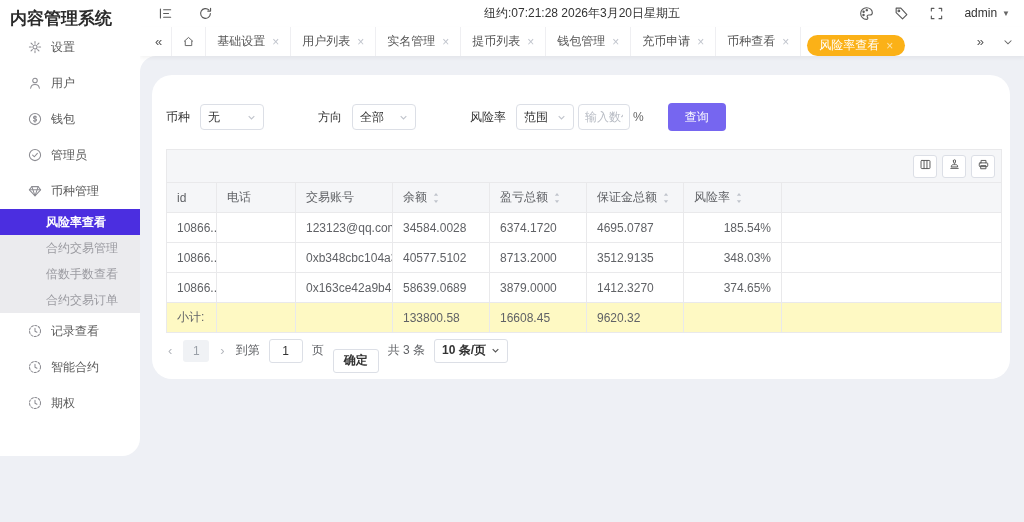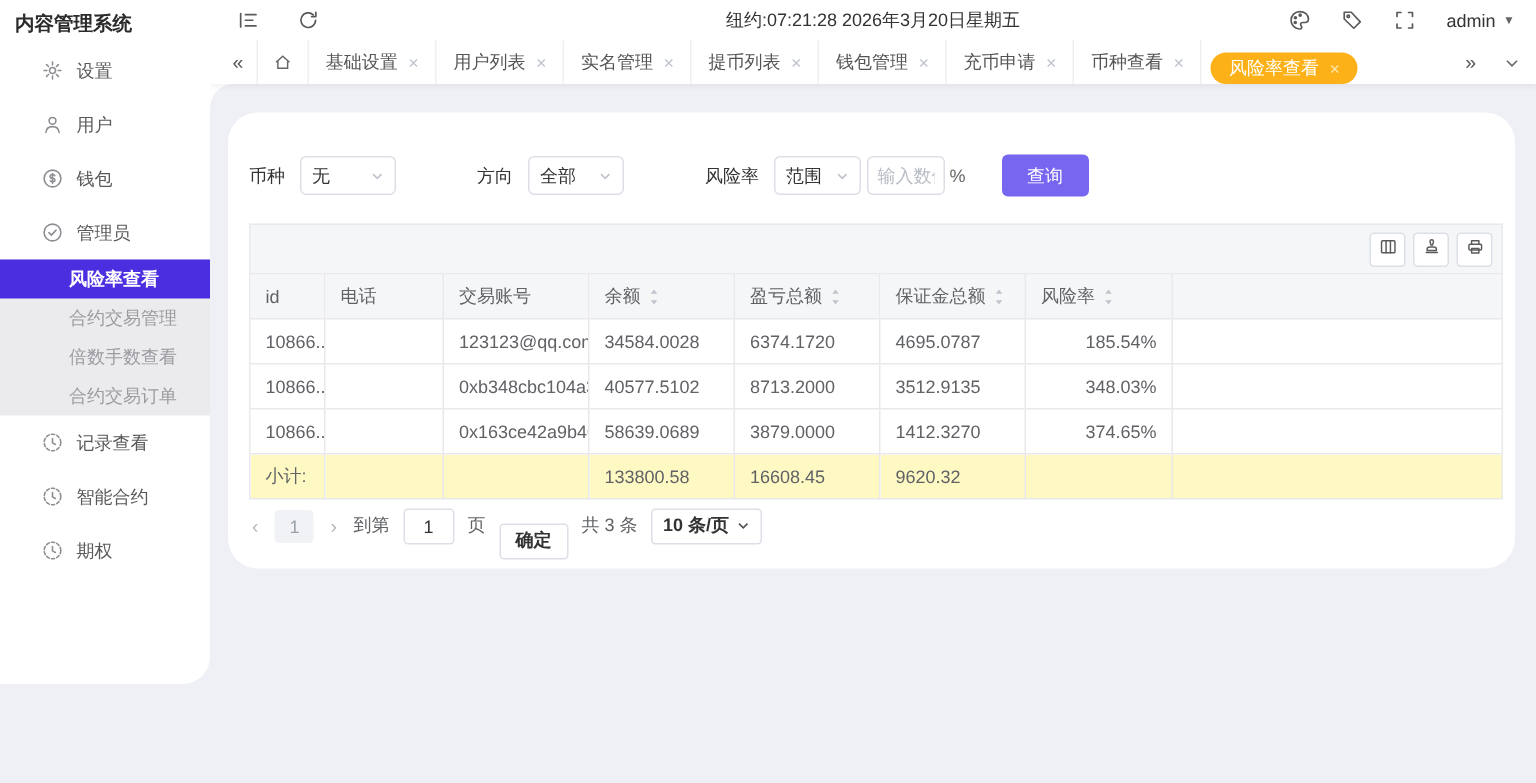--- a/index.html
+++ b/index.html
@@ -1,40 +1,40 @@
 <!DOCTYPE html>
 <html><head>
 <meta charset="utf-8">
 <style>
   * { margin:0; padding:0; box-sizing:border-box; font-family:"Liberation Sans","DejaVu Sans",sans-serif; }
   html,body { width:1024px; height:522px; overflow:hidden; background:#eef0f5; }
   body { position:relative; font-size:12px; color:#333; }
 
   
   .sidebar { position:absolute; left:0; top:0; width:140px; height:456px; background:#fff; border-radius:0 0 18px 0; z-index:10; }
-  .app-title { height:27px; padding:7px 0 0 10px; font-size:13px; font-weight:bold; color:#2b2b2b; white-space:nowrap; }
+  .app-title { height:27px; padding:7px 0 0 10px; font-size:17px; font-weight:bold; color:#2b2b2b; white-space:nowrap; }
   .nav { padding-top:2px; }
   .nav-item { display:flex; align-items:center; gap:9px; height:36px; padding-left:28px; color:#595959; cursor:pointer; }
   .nav-item .ic { width:14px; height:14px; display:flex; color:#8d8d93; }
   .nav-item .ic svg { width:14px; height:14px; }
   .nav-item.active { color:#4b2ee0; }
   .nav-item.active .ic { color:#4b2ee0; }
   .submenu { background:#ebebee; }
   .sub-item { height:26px; line-height:26px; padding-left:46px; color:#9b9ba1; cursor:pointer; white-space:nowrap; }
   .sub-item.active { background:#4b2ee0; color:#fff; font-weight:bold; }
 
   
   .main { margin-left:140px; height:522px; background:#fff; }
 
   .topbar { height:27px; background:#fff; display:flex; align-items:center; position:relative; }
   .tb-ic { width:15px; height:15px; color:#5a5a5a; display:flex; cursor:pointer; }
   .tb-ic svg { width:15px; height:15px; }
   .topbar-left { display:flex; gap:25px; margin-left:18px; }
   .clock { position:absolute; left:50%; transform:translateX(-50%); color:#333; white-space:nowrap; }
-  .topbar-right { margin-left:auto; display:flex; align-items:center; gap:20px; margin-right:14px; }
+  .topbar-right { margin-left:auto; display:flex; align-items:flex-start; gap:20px; margin-right:14px; }
   .admin-box { display:flex; align-items:center; gap:5px; cursor:pointer; color:#333; }
   .admin-caret { font-size:8px; color:#666; }
 
   
   .tabbar { height:29px; background:#fff; display:flex; align-items:center; box-shadow:0 2px 4px rgba(0,0,0,.05); position:relative; z-index:5; padding:0 10px 0 6px; }
   .tab-nav-btn { padding:0 9px; color:#555; font-size:13px; cursor:pointer; height:100%; display:flex; align-items:center; }
   .home-btn { padding:0 10px; height:100%; display:flex; align-items:center; color:#666; cursor:pointer; border-left:1px solid #efeff2; border-right:1px solid #efeff2; }
   .home-btn svg { width:13px; height:13px; }
   .tab { display:flex; align-items:center; gap:7px; padding:0 11px; height:100%; color:#555; cursor:pointer; border-right:1px solid #efeff2; white-space:nowrap; }
   .tab .x { color:#c0c4cc; font-size:12px; }
@@ -117,20 +117,29 @@
         <span>钱包</span>
       </div>
       <div class="nav-item">
         <span class="ic">
           <svg viewBox="0 0 16 16" fill="none" stroke="currentColor" stroke-width="1.2" stroke-linecap="round" stroke-linejoin="round">
             <circle cx="8" cy="8" r="6.4"></circle>
             <path d="M5.3 8.1l1.9 1.9 3.5-3.8"></path>
           </svg>
         </span>
         <span>管理员</span>
+      </div>
+      <div class="nav-item">
+        <span class="ic">
+          <svg viewBox="0 0 16 16" fill="none" stroke="currentColor" stroke-width="1.2" stroke-linecap="round" stroke-linejoin="round">
+            <path d="M4.4 3h7.2l2.8 3.6L8 13.5 1.6 6.6z"></path>
+            <path d="M1.6 6.6h12.8M4.4 3l3.6 10.5M11.6 3L8 13.5"></path>
+          </svg>
+        </span>
+        <span>币种管理</span>
       </div>
       <div class="submenu">
         <div class="sub-item active">风险率查看</div>
         <div class="sub-item">合约交易管理</div>
         <div class="sub-item">倍数手数查看</div>
         <div class="sub-item">合约交易订单</div>
       </div>
       <div class="nav-item">
         <span class="ic">
           <svg viewBox="0 0 16 16" fill="none" stroke="currentColor" stroke-width="1.2" stroke-linecap="round" stroke-linejoin="round">

